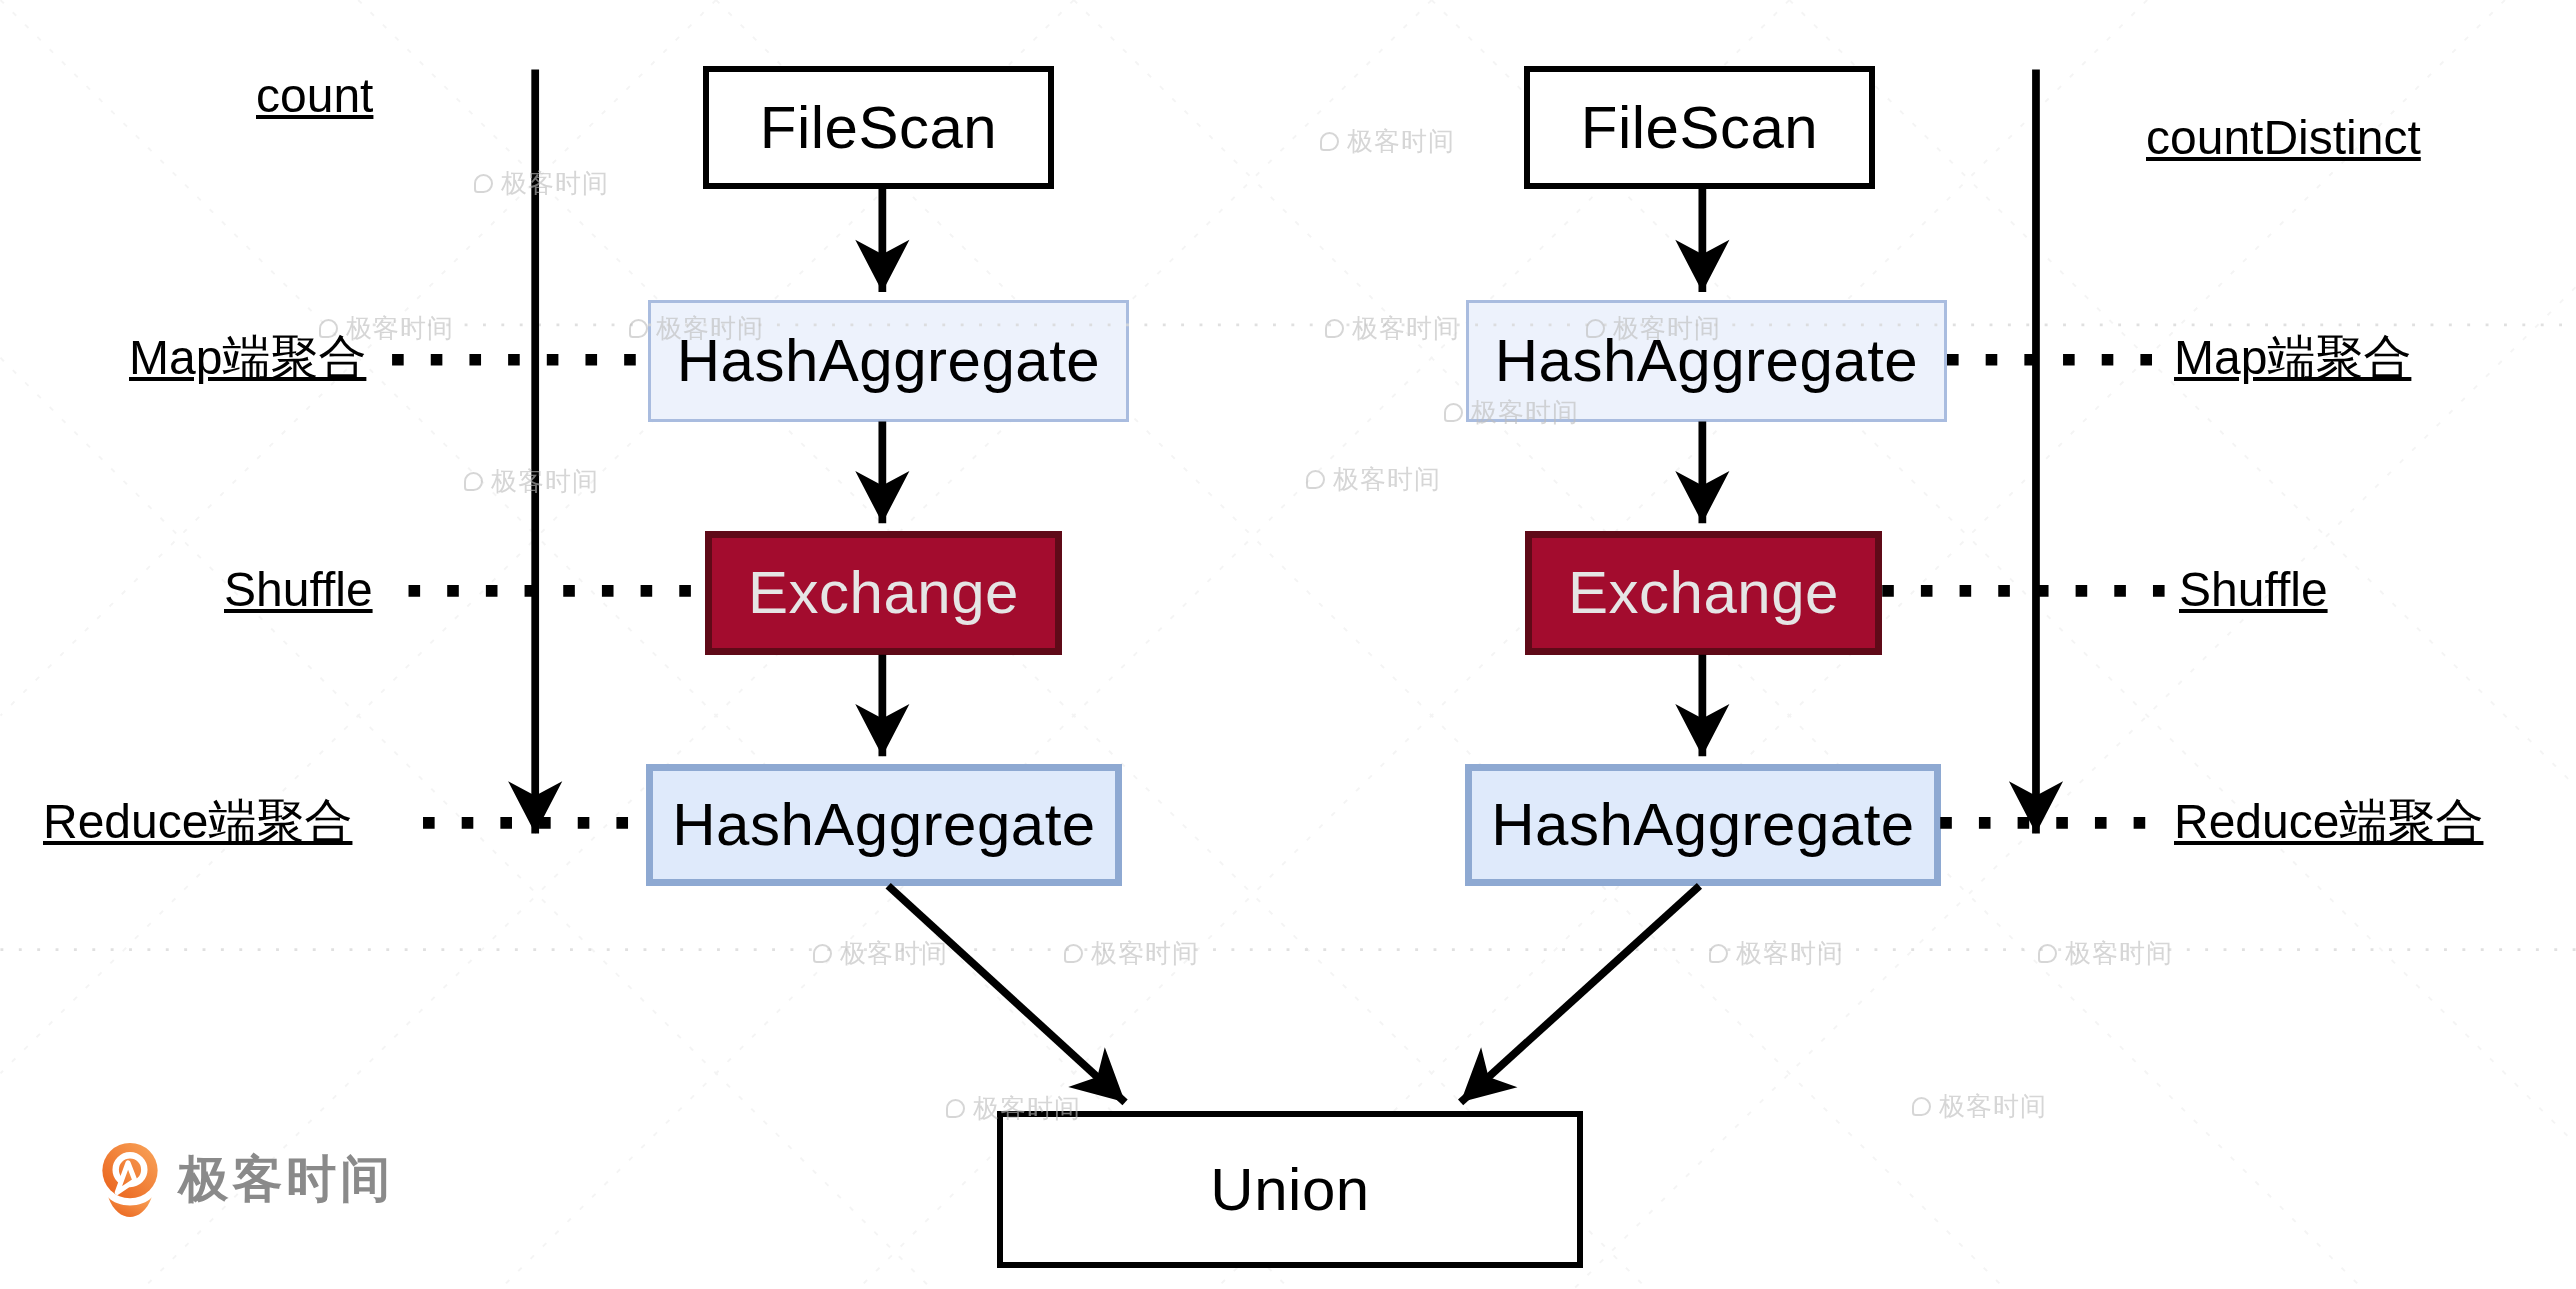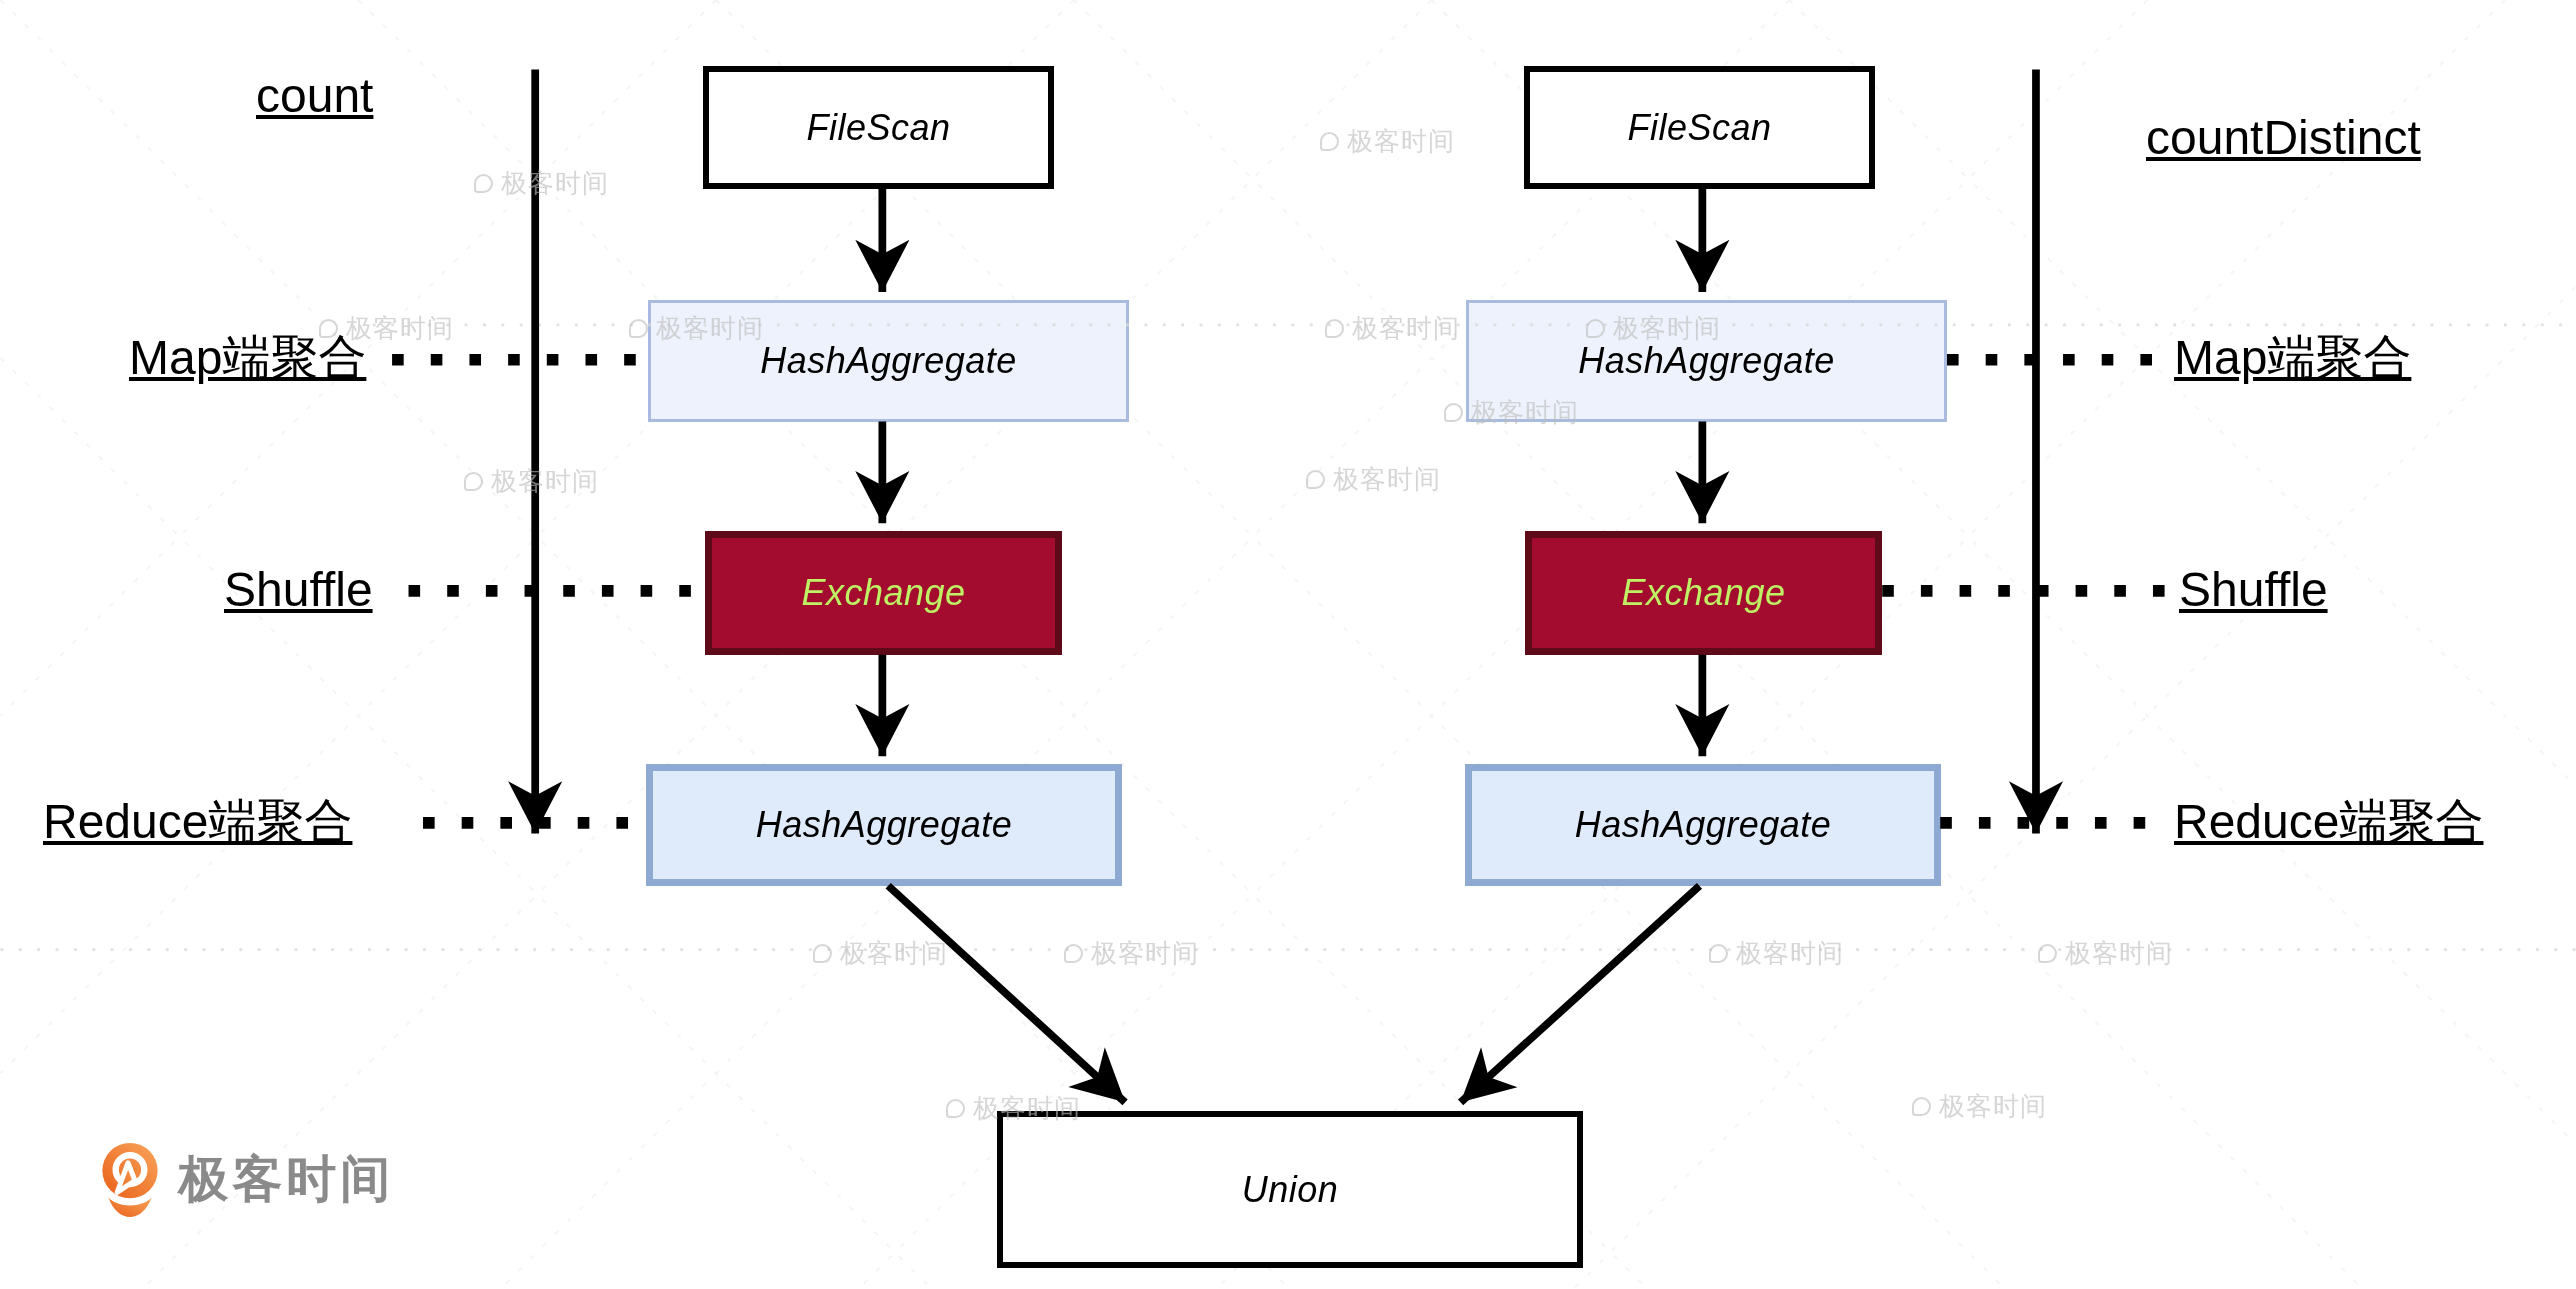--- a/index.html
+++ b/index.html
@@ -8,27 +8,27 @@
     width:2576px;height:1289px;position:relative;overflow:hidden;
     color:#000;
   }
   #canvas{position:absolute;left:0;top:0;width:2576px;height:1289px;}
   svg.layer{position:absolute;left:0;top:0;pointer-events:none;}
 
   
   .node{
     position:absolute;box-sizing:border-box;
     display:flex;align-items:center;justify-content:center;
-    font-size:36px;line-height:1;background:#fff;
-    letter-spacing:0.5px;white-space:nowrap;font-style:italic;
+    font-size:60px;line-height:1;background:#fff;
+    letter-spacing:0.5px;white-space:nowrap;
   }
   .plain{border:6.8px solid var(--node-border,#000);}
   .hash-map{border:3.9px solid var(--hash-map-border,#a9bcdf);background:var(--hash-map-fill,#edf2fc);}
   .hash-reduce{border:7.7px solid var(--hash-reduce-border,#8ea9d2);background:var(--hash-reduce-fill,#dfeafb);}
-  .exchange{border:7.7px solid var(--exchange-border,#5f0a18);background:var(--exchange-fill,#a30c2e);color:#bef264;text-align:right;}
+  .exchange{border:7.7px solid var(--exchange-border,#5f0a18);background:var(--exchange-fill,#a30c2e);color:#e5e5e5;text-align:right;}
 
   
   .side-label{
     position:absolute;font-size:48px;line-height:1.15;white-space:nowrap;text-decoration:underline;
   }
 
   
   .stamp{
     position:absolute;display:flex;align-items:center;gap:7.7px;
     color:#bdbdbd;opacity:.62;font-size:26px;white-space:nowrap;

